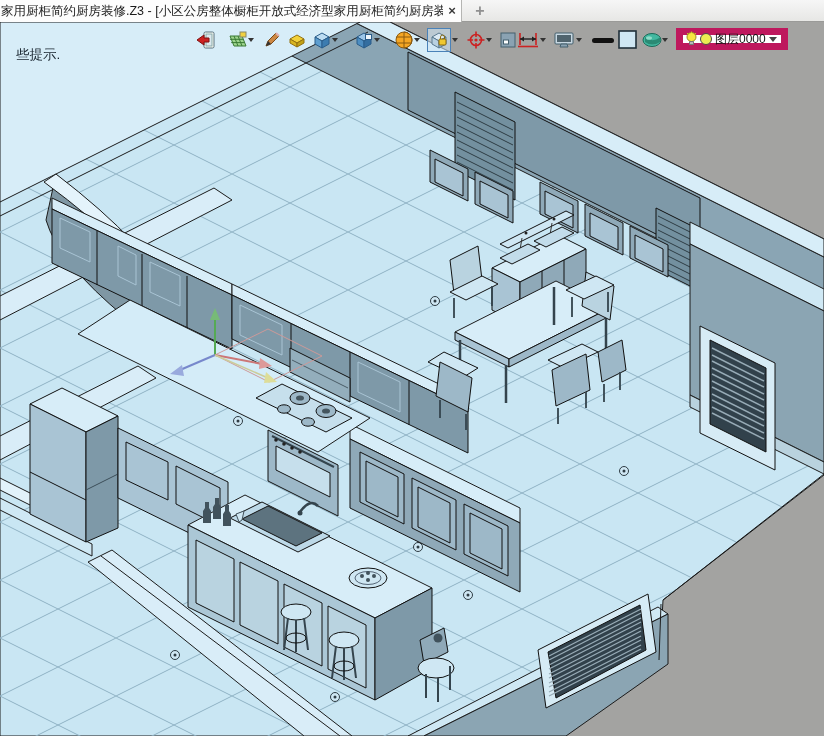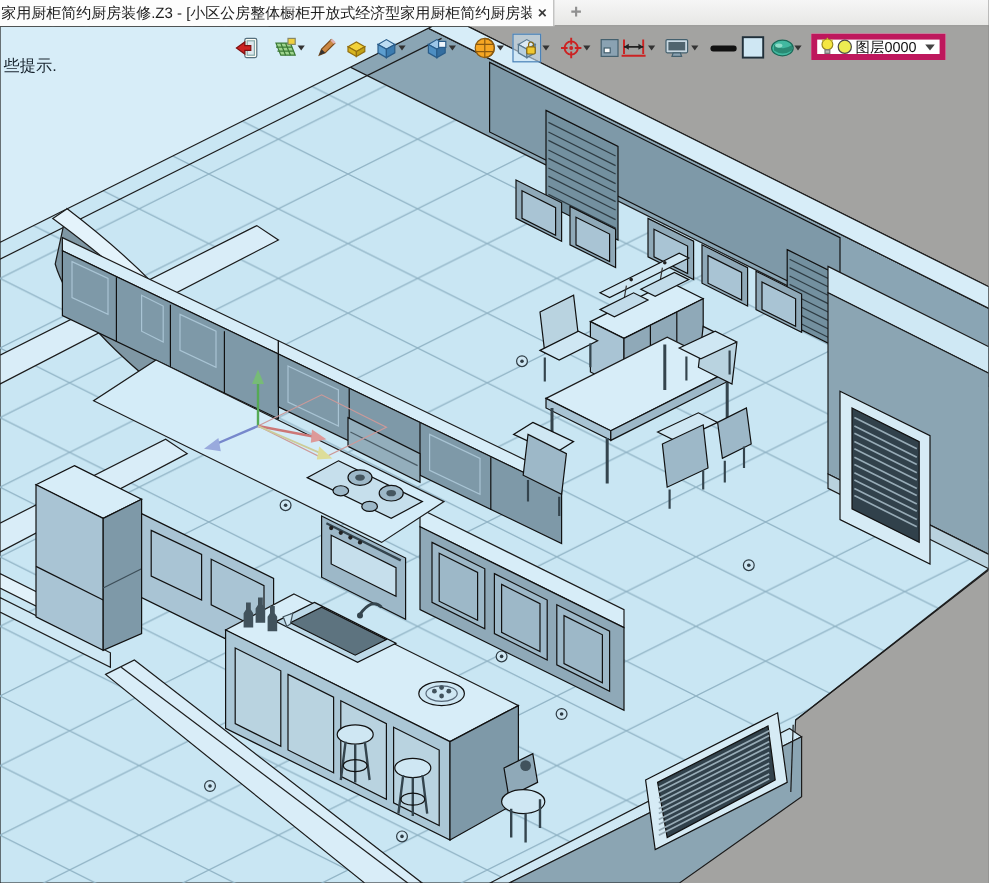--- a/index.html
+++ b/index.html
@@ -12,31 +12,31 @@
   #active-tab{position:absolute;left:0;top:0;width:462px;height:22px;background:#fdfdfd;
           border-right:1px solid #b5b5b3;display:flex;align-items:center;}
   #tab-title{flex:1;font-size:12.5px;color:#1c1c1c;white-space:nowrap;overflow:hidden;
           padding-left:1px;letter-spacing:0;}
   #tab-close{width:18px;text-align:center;font-size:13px;font-weight:bold;color:#3a3a3a;
           cursor:default;line-height:20px;}
   #new-tab{position:absolute;left:470px;top:0;width:20px;height:22px;text-align:center;
           color:#909090;font-size:16px;font-weight:bold;line-height:21px;}
   
   #viewport{position:absolute;left:0;top:22px;width:824px;height:714px;background:#a3a3a1;}
-  #hint{position:absolute;left:3px;top:24px;font-size:13.5px;color:#16222c;z-index:3;}
+  #hint{position:absolute;left:16px;top:24px;font-size:13.5px;color:#16222c;z-index:3;}
   
   #datoolbar{position:absolute;left:0;top:6px;height:26px;z-index:5;}
   .tbi{position:absolute;top:0;width:24px;height:24px;display:flex;align-items:center;
        justify-content:center;}
   .tbi svg{display:block;}
   .dd{position:absolute;top:10px;width:0;height:0;border-left:3.5px solid transparent;
       border-right:3.5px solid transparent;border-top:4.5px solid #333;}
   .sel{border:1px solid #4a82b8;background:rgba(205,228,245,.6);}
   #layer-combo{position:absolute;left:676px;top:0;width:112px;height:22px;background:#fff;
-      border:5px solid #be185d;display:flex;align-items:center;padding:0 2px;}
+      border:7px solid #be185d;display:flex;align-items:center;padding:0 2px;}
   #layer-combo .txt{font-size:12px;color:#111;flex:1;white-space:nowrap;overflow:hidden;}
   #layer-combo .cdd{width:0;height:0;border-left:4px solid transparent;
       border-right:4px solid transparent;border-top:5px solid #444;margin-right:2px;}
   .swatch-circle{width:12px;height:12px;border-radius:50%;background:#ecec52;
       border:1.5px solid #4a4a48;margin:0 3px 0 2px;flex:none;}
 </style>
 </head>
 <body>
 
 <div id="app">

